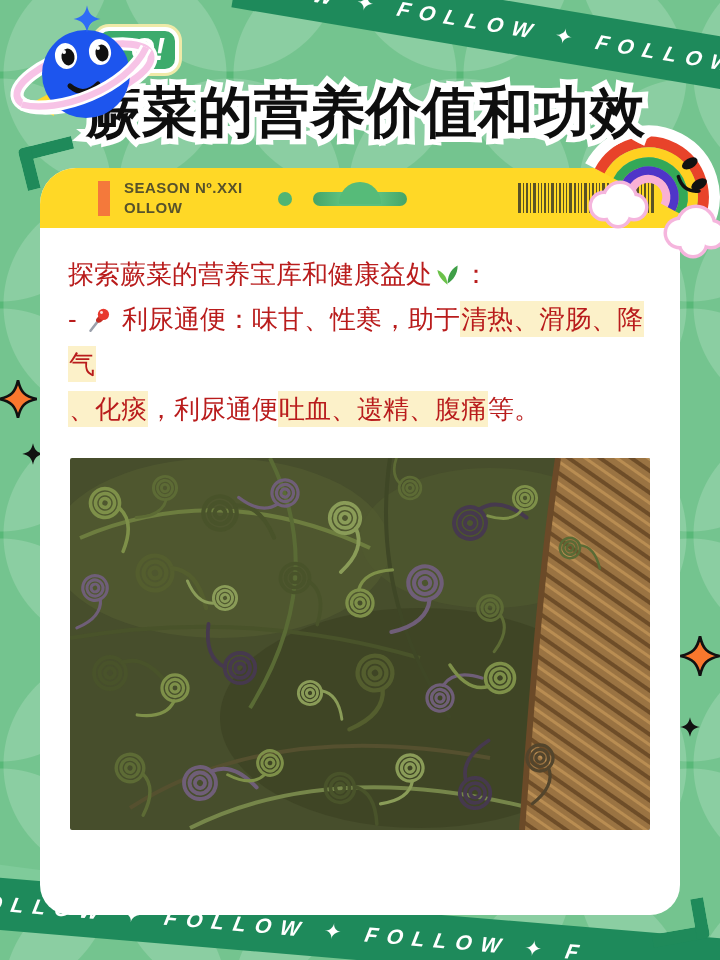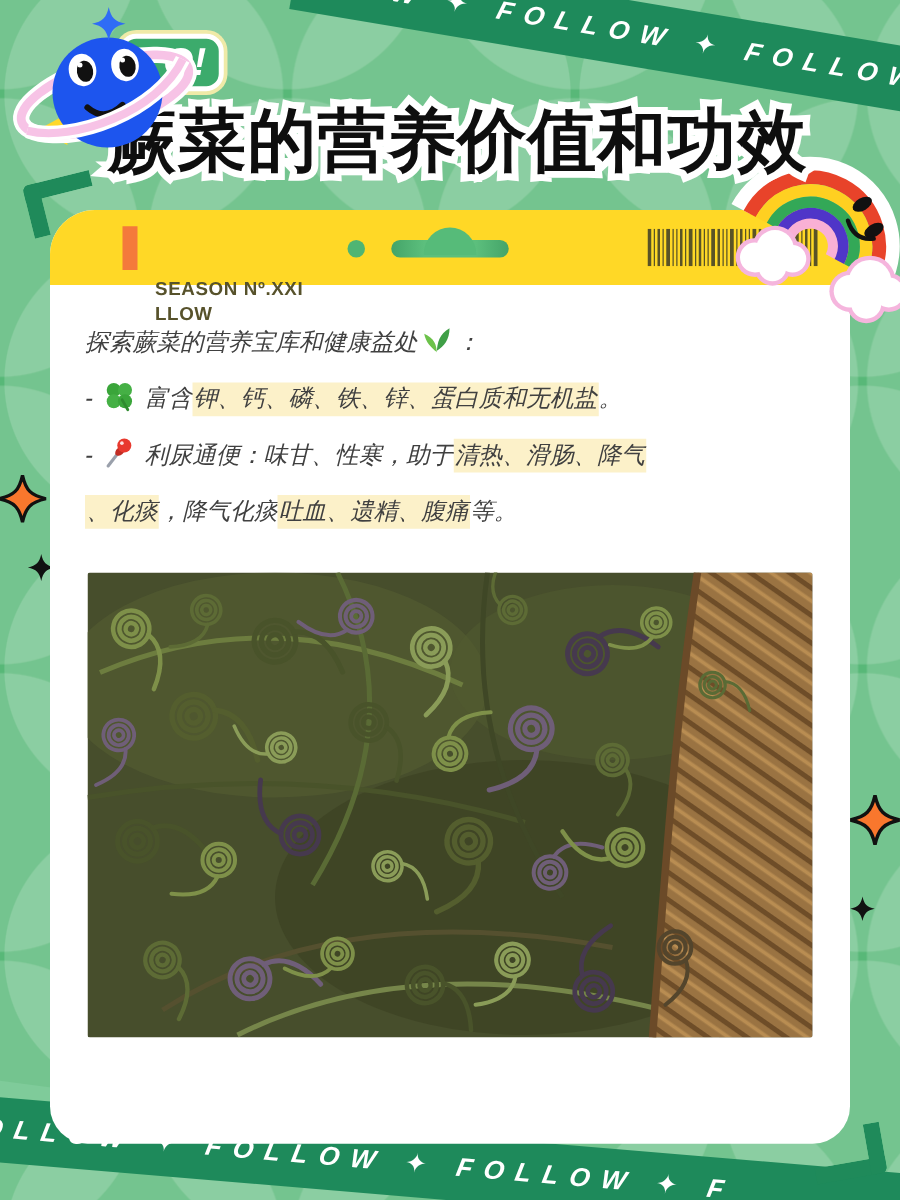--- a/index.html
+++ b/index.html
@@ -29,30 +29,30 @@
     border-bottom:13px solid #1f8a5a;border-right:13px solid #1f8a5a;border-bottom-right-radius:5px;
     transform:rotate(-10deg);}
   
   .spark{position:absolute;z-index:4;}
   
   .card{position:absolute;left:40px;top:168px;width:640px;height:747px;z-index:5;
     border-radius:36px 36px 30px 30px;background:#ffffff;overflow:hidden;}
   .ticket{position:relative;width:100%;height:60px;background:#ffd826;}
   .ticket-bar{position:absolute;left:58px;top:13px;width:12px;height:35px;background:#f4793b;}
   .ticket-text{position:absolute;left:84px;top:10px;color:#57522b;font-weight:bold;
-    font-size:15px;line-height:20px;letter-spacing:0.5px;margin-top:44px;}
+    font-size:15px;line-height:20px;letter-spacing:0.5px;}
   .notch{position:absolute;left:50%;top:24px;transform:translateX(-50%);
     width:94px;height:14px;border-radius:999px;
     background:linear-gradient(90deg,#44a468,#5cbf7d 28% 72%,#44a468);}
   .notch-dome{position:absolute;left:50%;top:14px;transform:translateX(-50%);
     width:42px;height:22px;border-radius:21px 21px 0 0;background:#56bb79;}
   .notch-dot{position:absolute;left:238px;top:24px;width:14px;height:14px;border-radius:50%;background:#4fb573;}
   .barcode{position:absolute;right:25px;top:15px;}
   .card-body{padding:24px 12px 0 28px;}
-  .content-text{width:600px;font-size:19px;line-height:45px;color:#404040;font-style:italic;}
+  .content-text{width:600px;font-size:26px;line-height:45px;color:#b91c1c;}
   .hl{background:#fcf1c9;padding:3px 1px;-webkit-box-decoration-break:clone;box-decoration-break:clone;}
   .ticon{width:27px;height:27px;vertical-align:-5px;margin:0 2px;}
   .photo{display:block;margin-top:26px;margin-left:2px;border-radius:2px;}
   
   .rainbow{position:absolute;left:588px;top:103px;z-index:6;overflow:visible;}
   
   .topgroup{position:absolute;left:18px;top:6px;width:300px;height:140px;z-index:7;}
   .yo-badge{position:absolute;left:77px;top:21px;width:84px;height:46px;border-radius:14px;
     background:#3cab6c;border:4px solid #fff;box-shadow:0 0 0 3px #efeaa8;
     color:#fff;font-weight:900;font-style:italic;font-size:31px;
@@ -122,21 +122,21 @@
     </svg>
   <svg class="spark" style="left:679px;top:716px" width="22" height="22">
     <use href="#spark4-icon" width="22" height="22" fill="#111"></use>
     </svg>
 
   <div class="card">
     <div class="ticket">
       <div class="ticket-bar"></div>
       <div class="ticket-text">
         <div>SEASON Nº.XXI</div>
-        <div>LLOW</div>
+        <div>OLLOW</div>
       </div>
       <div class="notch-dot"></div>
       <div class="notch"></div>
       <div class="notch-dome"></div>
       <svg class="barcode" width="137" height="30">
         <g fill="#5a5326">
           <rect x="0" width="3" height="30"></rect>
             <rect x="5" width="1" height="30"></rect>
             <rect x="8" width="2" height="30"></rect>
           <rect x="12" width="1" height="30"></rect>
@@ -176,25 +176,22 @@
         </g>
       </svg>
     </div>
 
     <div class="card-body">
       <div class="content-text">
           <div><span>探索蕨菜的营养宝库和健康益处</span><svg class="ticon">
               <use href="#herb-icon"></use>
             </svg><span>：</span></div>
           <div><span>- </span><svg class="ticon">
-              <use href="#clover-icon"></use>
-            </svg><span> 富含</span><span class="hl">钾、钙、磷、铁、锌、蛋白质和无机盐</span><span>。</span></div>
-          <div><span>- </span><svg class="ticon">
               <use href="#pushpin-icon"></use>
-            </svg><span> 利尿通便：味甘、性寒，助于</span><span class="hl">清热、滑肠、降气</span><br><span class="hl">、化痰</span><span>，降气化痰</span><span class="hl">吐血、遗精、腹痛</span><span>等。</span></div>
+            </svg><span> 利尿通便：味甘、性寒，助于</span><span class="hl">清热、滑肠、降气</span><br><span class="hl">、化痰</span><span>，利尿通便</span><span class="hl">吐血、遗精、腹痛</span><span>等。</span></div>
         </div>
 
       <svg class="photo" width="580" height="372" viewBox="0 0 580 372" role="img" aria-label="装满卷曲蕨菜嫩芽的竹篮">
         <defs>
           <pattern id="weave" patternUnits="userSpaceOnUse" width="18" height="18" patternTransform="rotate(35)">
             <rect width="18" height="18" fill="#9a7342"></rect>
             <rect width="18" height="4" fill="#6e4d28"></rect>
             <rect y="9" width="18" height="3" fill="#b98d52"></rect>
           </pattern>
           <g id="coil" fill="none" stroke-width="3.6" stroke-linecap="round">

